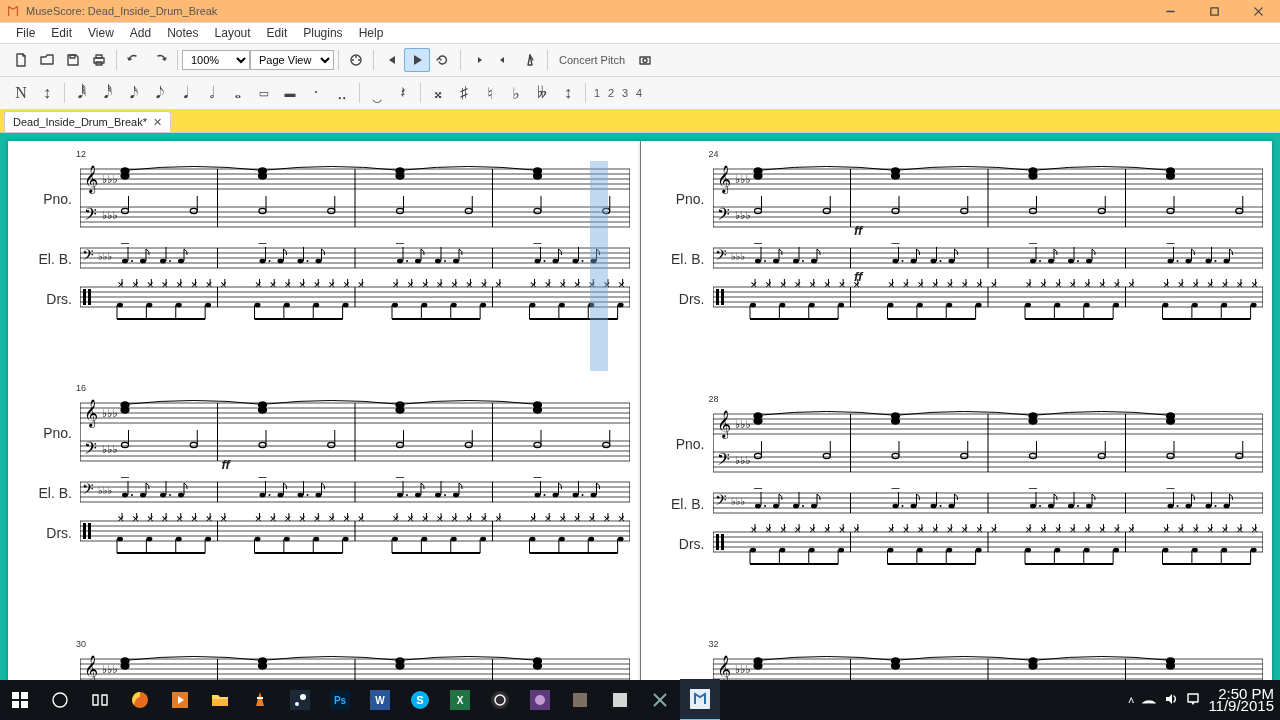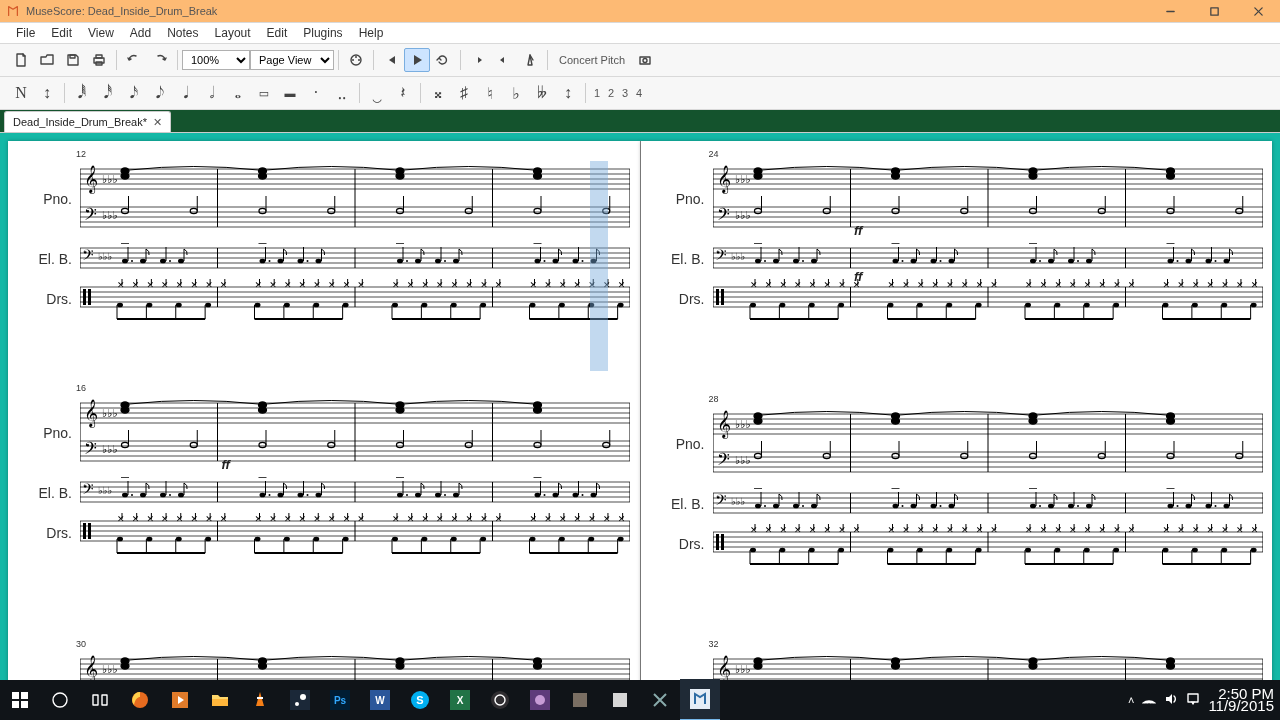--- a/index.html
+++ b/index.html
@@ -17,21 +17,21 @@
   .tbtn{min-width:24px;height:22px;display:flex;align-items:center;justify-content:center;border:1px solid transparent;border-radius:2px}
   .tbtn.active{background:#cde4ff;border-color:#7aaee0}
   .tbtn svg{width:16px;height:16px;display:block}
   .sep{width:1px;height:20px;background:#ccc;margin:0 4px}
   .combo{height:20px;border:1px solid #b0b0b0;background:#fff;font-size:11px;padding:0 4px}
   .txtbtn{font-size:11px;color:#555;padding:0 6px;height:22px;display:flex;align-items:center;border:1px solid transparent;border-radius:2px}
   .numbtn{width:14px;height:20px;display:flex;align-items:center;justify-content:center;font-size:11px;color:#555}
   
   .nt{font-family:"Segoe UI Symbol","Arial Unicode MS",serif;font-size:16px;color:#444}
   
-  .tabstrip{height:22px;display:flex;align-items:flex-end;background:#14532d;border-bottom:1px solid #ccc;padding-left:4px}
+  .tabstrip{height:22px;display:flex;align-items:flex-end;background:#fde047;border-bottom:1px solid #ccc;padding-left:4px}
   .doctab{height:20px;display:flex;align-items:center;gap:6px;padding:0 8px;background:#fff;border:1px solid #ccc;border-bottom:none;border-radius:3px 3px 0 0;font-size:11px}
   .doctab .close{font-family:Arial;font-size:11px;color:#555}
   
   .scorearea{position:relative;height:562px;background:#14b8a6;display:flex;padding:8px;overflow:hidden}
   .page{background:#fff;width:640px;height:562px;position:relative;overflow:hidden;box-shadow:0 0 4px rgba(0,0,0,.3)}
   .page.left{border-right:1px solid #888}
   
   .system{position:absolute;left:72px;right:16px}
   .instlbl{position:absolute;font-size:14px;color:#333;text-align:right;width:44px}
   .barnum{position:absolute;font-size:9px;color:#333}

